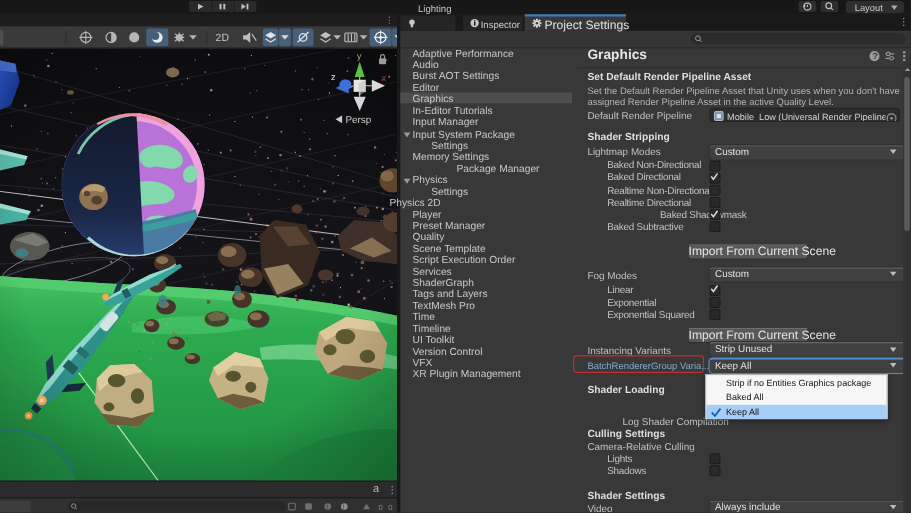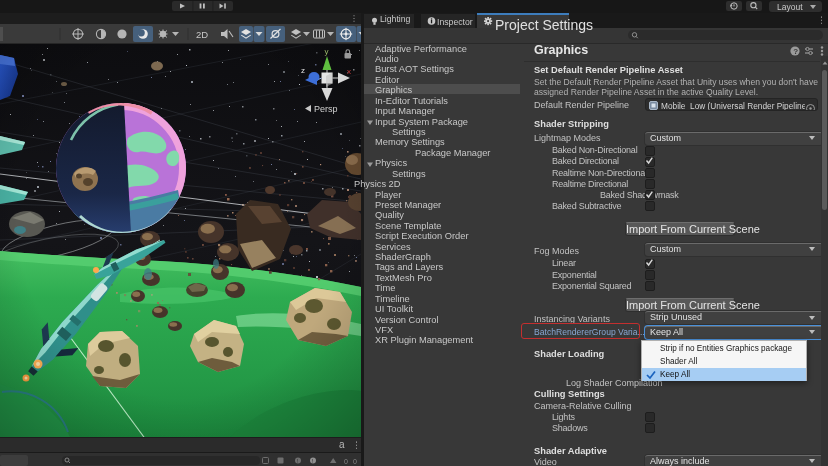--- a/index.html
+++ b/index.html
@@ -607,21 +607,21 @@
 <div class="abs" style="left:364px;top:13px;width:464px;height:15px;background:#191919;"></div>
 <div class="abs" style="left:364px;top:28px;width:464px;height:16px;background:#353535;border-bottom:1px solid #292929;box-sizing:border-box;"></div>
 <div class="abs" style="left:364px;top:44px;width:464px;height:422px;background:#383838;"></div>
 
 <div class="abs" style="left:364px;top:14px;width:50px;height:14px;background:#252525;"></div>
 <div class="abs" style="left:421px;top:14px;width:54px;height:14px;background:#252525;"></div>
 <svg class="abs" style="left:370px;top:15.5px;" width="10" height="11">
     <circle cx="4.5" cy="4.2" r="2.5" fill="#c8c8c8"></circle>
     <rect x="3.4" y="6.4" width="2.2" height="2.4" fill="#c8c8c8"></rect>
   </svg>
-<div class="abs" style="left:380px;top:14px;font-size:8.7px;color:#c9c9c9;">Lighting</div>
+<div class="abs" style="left:380px;top:3px;font-size:8.7px;color:#c9c9c9;">Lighting</div>
 <svg class="abs" style="left:427px;top:16px;" width="11" height="11">
     <circle cx="4.5" cy="5" r="3.8" fill="#c8c8c8"></circle>
     <rect x="3.9" y="4" width="1.3" height="3.3" fill="#191919"></rect>
     <rect x="3.9" y="2.4" width="1.3" height="1.2" fill="#191919"></rect>
   </svg>
 <div class="abs" style="left:437px;top:16.5px;font-size:8.7px;color:#c9c9c9;">Inspector</div>
 <div class="abs" style="left:477px;top:13px;width:92px;height:15px;background:#383838;border-top:2px solid #3d7dbd;box-sizing:border-box;"></div>
 <svg class="abs" style="left:483px;top:16px;" width="11" height="11">
     <g transform="scale(0.85)">
  <g fill="#d6d6d6">
@@ -631,21 +631,21 @@
         <rect x="1.2" y="5" width="2.2" height="2"></rect>
         <rect x="8.6" y="5" width="2.2" height="2"></rect>
  <rect x="2.2" y="2.2" width="2" height="2" transform="rotate(45 3.2 3.2)"></rect>
         <rect x="7.8" y="2.2" width="2" height="2" transform="rotate(45 8.8 3.2)"></rect>
         <rect x="2.2" y="7.8" width="2" height="2" transform="rotate(45 3.2 8.8)"></rect>
         <rect x="7.8" y="7.8" width="2" height="2" transform="rotate(45 8.8 8.8)"></rect>
       </g>
  <circle cx="6" cy="6" r="1.3" fill="#383838"></circle>
     </g>
   </svg>
-<div class="abs" style="left:495px;top:16.5px;font-size:14px;color:#e0e0e0;">Project Settings</div>
+<div class="abs" style="left:495px;top:16.5px;font-size:11px;color:#e0e0e0;">Project Settings</div>
 <div class="abs" style="left:817px;top:15px;font-size:9px;color:#a8a8a8;">⋮</div>
 
 <div class="abs" style="left:628px;top:30px;width:195px;height:10px;background:#2b2b2b;border-radius:5px;"></div>
 <svg class="abs" style="left:630px;top:31px" width="12" height="9">
     <circle cx="4.5" cy="3.8" r="2.2" fill="none" stroke="#9a9a9a" stroke-width="0.9"></circle>
     <line x1="6" y1="5.4" x2="7.8" y2="7.2" stroke="#9a9a9a" stroke-width="0.9"></line>
   </svg>
 
 <div class="li" style="left:375px;top:43.6px;">Adaptive Performance</div>
 <div class="li" style="left:375px;top:54.0px;">Audio</div>
@@ -759,27 +759,27 @@
 <div class="drop" style="left:645px;top:325.5px;width:173px;height:12px;box-shadow:0 0 0 1px #4a90d9;">Keep All</div>
 <div class="caret" style="left:809px;top:330px;"></div>
 <div class="hdr" style="left:534px;top:348.5px;">Shader Loading</div>
 <div class="lbl" style="left:534px;top:378px;padding-left:32px;">Log Shader Compilation</div>
 <div class="hdr" style="left:534px;top:389px;">Culling Settings</div>
 <div class="lbl" style="left:534px;top:400.5px;">Camera-Relative Culling</div>
 <div class="lbl s" style="left:552px;top:411.5px;">Lights</div>
 <div class="cb" style="left:645px;top:411.8px;"></div>
 <div class="lbl s" style="left:552px;top:423px;">Shadows</div>
 <div class="cb" style="left:645px;top:423.3px;"></div>
-<div class="hdr" style="left:534px;top:445.5px;">Shader Adaptive</div>
+<div class="hdr" style="left:534px;top:445.5px;">Shader Settings</div>
 <div class="lbl" style="left:534px;top:457px;">Video</div>
 <div class="drop" style="left:645px;top:455px;width:173px;height:11px;">Always include</div>
 <div class="caret" style="left:809px;top:459px;"></div>
 <div class="abs" style="left:641px;top:339.5px;width:166px;height:41.5px;background:#f6f6f6;border:1px solid #b0b0b0;box-sizing:border-box;box-shadow:0 2px 6px rgba(0,0,0,0.45);"></div>
 <div class="abs" style="left:660px;top:343.5px;font-size:8.2px;color:#151515;white-space:nowrap;">Strip if no Entities Graphics package</div>
-<div class="abs" style="left:660px;top:357px;font-size:8.2px;color:#151515;white-space:nowrap;">Shader All</div>
+<div class="abs" style="left:660px;top:357px;font-size:8.2px;color:#151515;white-space:nowrap;">Baked All</div>
 <div class="abs" style="left:642px;top:368.3px;width:164px;height:12.3px;background:#a6cdf3;"></div>
 <svg class="abs" style="left:644px;top:367.5px" width="14" height="13">
     <polyline points="3,7 6,10 11,3.5" fill="none" stroke="#1b63be" stroke-width="1.7"></polyline>
   </svg>
 <div class="abs" style="left:660px;top:370px;font-size:8.2px;color:#101010;white-space:nowrap;">Keep All</div>
 <div class="abs" style="left:820.5px;top:56px;width:7.5px;height:410px;background:#333333;"></div>
 <svg class="abs" style="left:820.5px;top:59px" width="8" height="8">
     <path d="M1.5 5.5 L4 2.5 L6.5 5.5 Z" fill="#969696"></path>
   </svg>
 <div class="abs" style="left:822px;top:70px;width:4.5px;height:140px;background:#5b5b5b;border-radius:2.5px;"></div>

